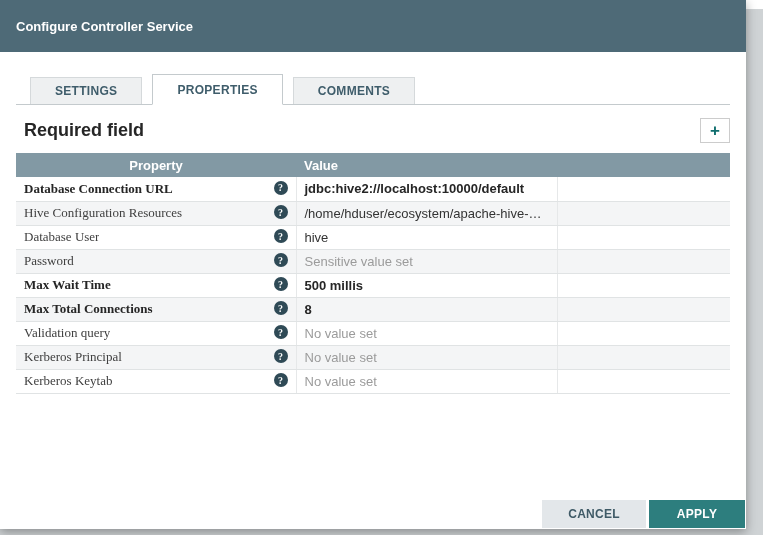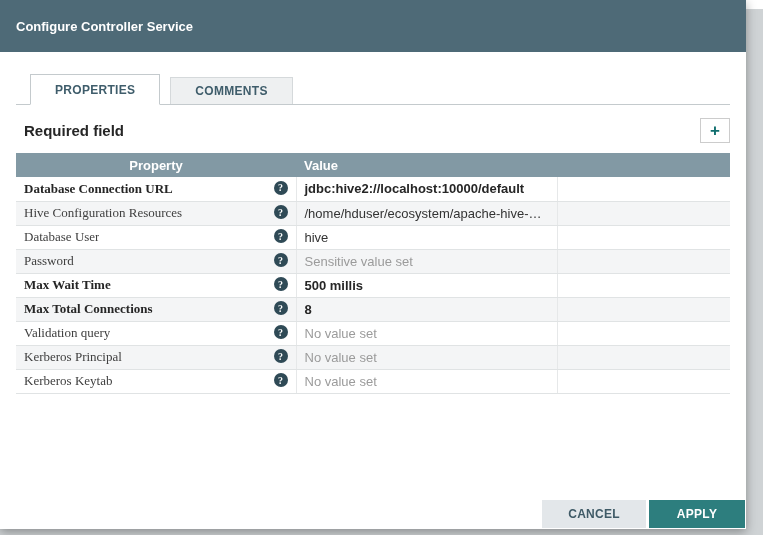--- a/index.html
+++ b/index.html
@@ -54,21 +54,21 @@
     border:1px solid #c4cacd;
     border-bottom:1px solid #ffffff;
     margin-bottom:-1px;
   }
 
   
   .toolbar {
     display:flex; align-items:center; justify-content:space-between;
     margin:13px 0 10px 0;
   }
-  .required-label { font-size:15px; font-weight:bold; color:#262626; margin-left:8px; }
+  .required-label { font-size:18px; font-weight:bold; color:#262626; margin-left:8px; }
   .add-btn {
     width:30px; height:25px;
     background:#ffffff;
     border:1px solid #cccccc;
     display:flex; align-items:center; justify-content:center;
     cursor:pointer;
   }
   .add-btn .glyph { color:#0f6e6e; font-size:17px; font-weight:bold; line-height:1; }
 
   
@@ -114,20 +114,23 @@
 
 <div class="dialog">
 
   <div class="dialog-header">
     <span>Configure Controller Service</span>
   </div>
 
   <div class="content">
 
     <div class="tabs">
+      <div class="tab">
+        <span>SETTINGS</span>
+      </div>
       <div class="tab active">
         <span>PROPERTIES</span>
       </div>
       <div class="tab">
         <span>COMMENTS</span>
       </div>
     </div>
 
     <div class="toolbar">
       <span class="required-label">Required field</span>

